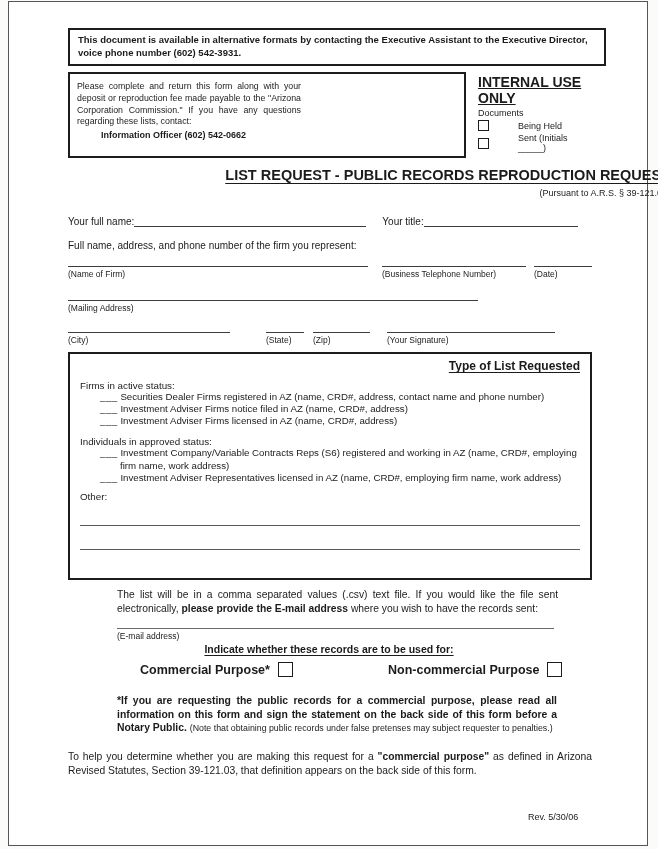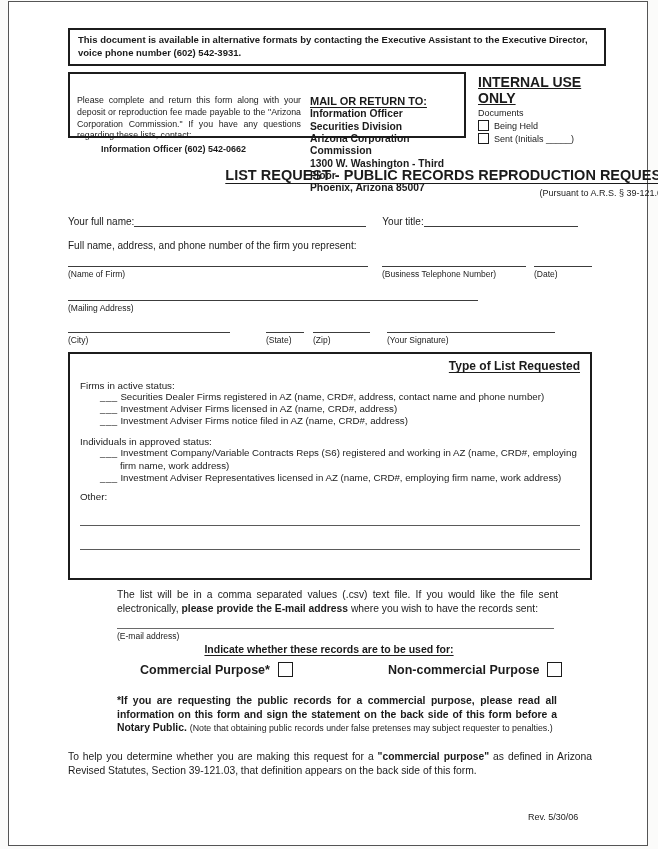--- a/index.html
+++ b/index.html
@@ -16,32 +16,32 @@
   .bx{border:2px solid #1c1c1c;box-sizing:border-box;background:#fff;}
   .b{font-weight:bold;margin-top:20px;}
   .u{text-decoration:underline;text-underline-offset:2px;}
   .just{text-align:justify;}
 
   
   .alt-box{left:68px;top:28px;width:538px;padding:4px 8px;
     font-size:9.5px;line-height:1.35;font-weight:bold;}
 
   
-  .main-box{left:68px;top:72px;width:398px;height:66px;padding:21px 7px;display:flex;}
+  .main-box{left:68px;top:72px;width:398px;height:86px;padding:7px 7px;display:flex;}
   .instr-col{width:224px;font-size:8.8px;line-height:1.34;}
   .instr-contact{font-weight:bold;font-size:9px;padding-left:24px;margin-top:1px;white-space:nowrap;}
   .mail-col{margin-left:9px;flex:1;line-height:1.2;}
   .mail-head{font-size:11px;font-weight:bold;}
   .mail-line{font-size:10.3px;font-weight:bold;}
 
   
   .internal{left:478px;top:74px;width:118px;}
   .int-head{font-size:14px;font-weight:bold;text-decoration:underline;}
   .int-sub{font-size:9px;margin-top:2px;}
-  .int-row{font-size:9px;display:flex;align-items:center;margin-top:2px;}
+  .int-row{font-size:9px;display:flex;align-items:center;margin-top:2px;gap:24px;}
   .cb-s{display:inline-block;width:9px;height:9px;border:1.4px solid #1c1c1c;margin-right:5px;flex:none;background:#fff;}
 
   
   .title-wrap{left:12px;top:167px;width:658px;text-align:right;}
   .main-title{font-size:14.5px;font-weight:bold;text-decoration:underline;text-underline-offset:3px;}
   .sub-title{font-size:9px;margin-top:5px;}
 
   
   .row-flex{display:flex;align-items:flex-end;}
   .lbl{font-size:10px;white-space:nowrap;}
@@ -89,28 +89,20 @@
 
 <div class="abs bx alt-box">
   <span>This document is available in alternative formats by contacting the Executive Assistant to the Executive Director, voice phone number (602) 542-3931.</span>
 </div>
 
 <div class="abs bx main-box">
   <div class="instr-col">
     <div class="just">Please complete and return this form along with your deposit or reproduction fee made payable to the "Arizona Corporation Commission." If you have any questions regarding these lists, contact:</div>
     <div class="instr-contact">Information Officer  (602) 542-0662</div>
   </div>
-  <div class="mail-col">
-    <div class="mail-head u">MAIL OR RETURN TO:</div>
-    <div class="mail-line">Information Officer</div>
-    <div class="mail-line">Securities Division</div>
-    <div class="mail-line">Arizona Corporation Commission</div>
-    <div class="mail-line">1300 W. Washington - Third Floor</div>
-    <div class="mail-line">Phoenix, Arizona  85007</div>
-  </div>
 </div>
 
 <div class="abs internal">
   <div class="int-head">INTERNAL USE ONLY</div>
   <div class="int-sub">Documents</div>
   <div class="int-row">
     <span class="cb-s"></span>
     <span>Being Held</span>
   </div>
   <div class="int-row">
@@ -176,22 +168,22 @@
     <div class="wline"></div>
     <div class="under-lbl">(Your Signature)</div>
   </div>
 </div>
 
 <div class="abs bx type-box">
   <div class="tb-head">Type of List Requested</div>
 
   <div class="tb-group">Firms in active status:</div>
   <div class="tb-item"><span class="blank">___</span> <span>Securities Dealer Firms registered in AZ (name, CRD#, address, contact name and phone number)</span></div>
+  <div class="tb-item"><span class="blank">___</span> <span>Investment Adviser Firms notice filed in AZ (name, CRD#, address)</span></div>
   <div class="tb-item"><span class="blank">___</span> <span>Investment Adviser Firms licensed in AZ (name, CRD#, address)</span></div>
-  <div class="tb-item"><span class="blank">___</span> <span>Investment Adviser Firms notice filed in AZ (name, CRD#, address)</span></div>
 
   <div class="tb-gap"></div>
 
   <div class="tb-group">Individuals in approved status:</div>
   <div class="tb-item"><span class="blank">___</span> <span>Investment Company/Variable Contracts Reps (S6) registered and working in AZ (name, CRD#, employing firm name, work address)</span></div>
   <div class="tb-item"><span class="blank">___</span> <span>Investment Adviser Representatives licensed in AZ (name, CRD#, employing firm name, work address)</span></div>
 
   <div class="other-lbl">Other:</div>
   <div class="write-line"></div>
   <div class="write-line"></div>

